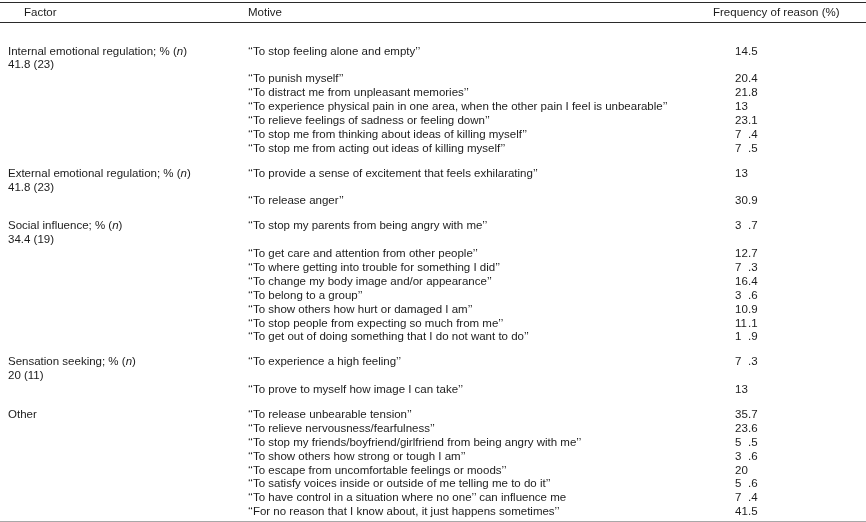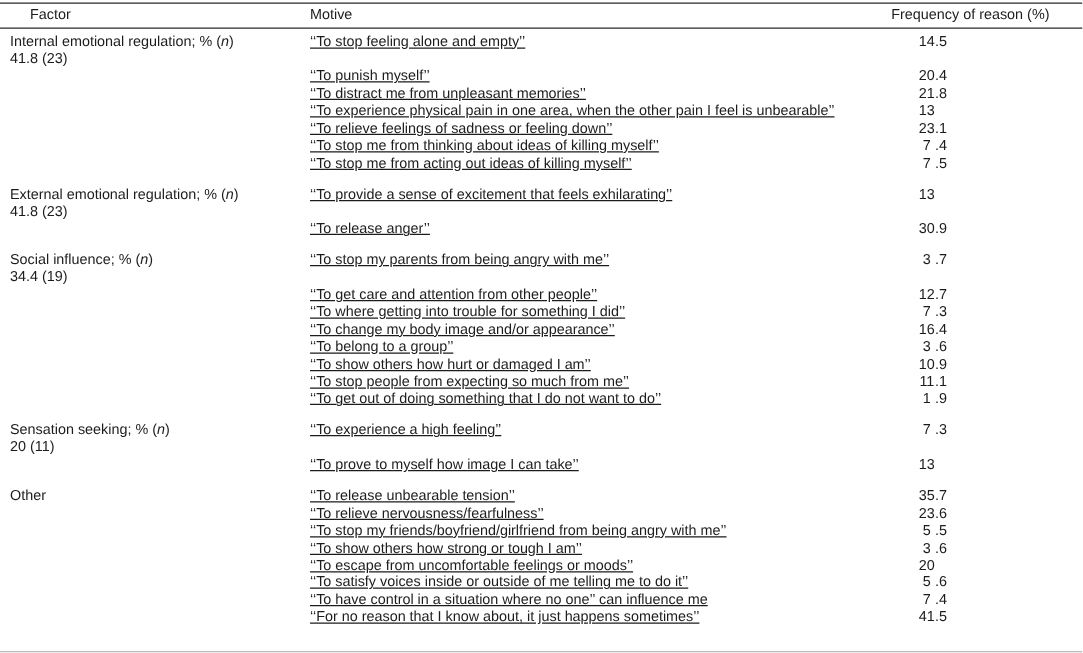--- a/index.html
+++ b/index.html
@@ -31,21 +31,21 @@
   .thead span {
     position: absolute;
     top: 3px;
     white-space: nowrap;
   }
   .col-f { left: 24px; }
   .col-m { left: 248px; text-align: center; }
   .col-q { left: 713px; }
   .tbody {
     position: relative;
-    padding-top: 5px;
+    padding-top: 22px;
   }
   .section {
     position: relative;
     margin-bottom: 11px;
   }
   .factor {
     position: absolute;
     left: 8px;
     top: 0;
     width: 234px;
@@ -56,31 +56,30 @@
     white-space: nowrap;
   }
   .rows {
     margin-left: 248px;
   }
   .row {
     position: relative;
     height: 13.9px;
     line-height: 13.9px;
     white-space: nowrap;
-    text-decoration: underline;
   }
   .freq {
     position: absolute;
     left: 487px;
     top: 0;
   }
   .fi {
     display: inline-block;
     min-width: 13px;
-    text-align: center;
+    text-align: left;
   }
   .bottom-rule {
     position: absolute;
     left: 0;
     right: 0;
     top: 519px;
     border-top: 1px solid #a8a8a8;
   }
   i { font-style: italic; }
 </style>

